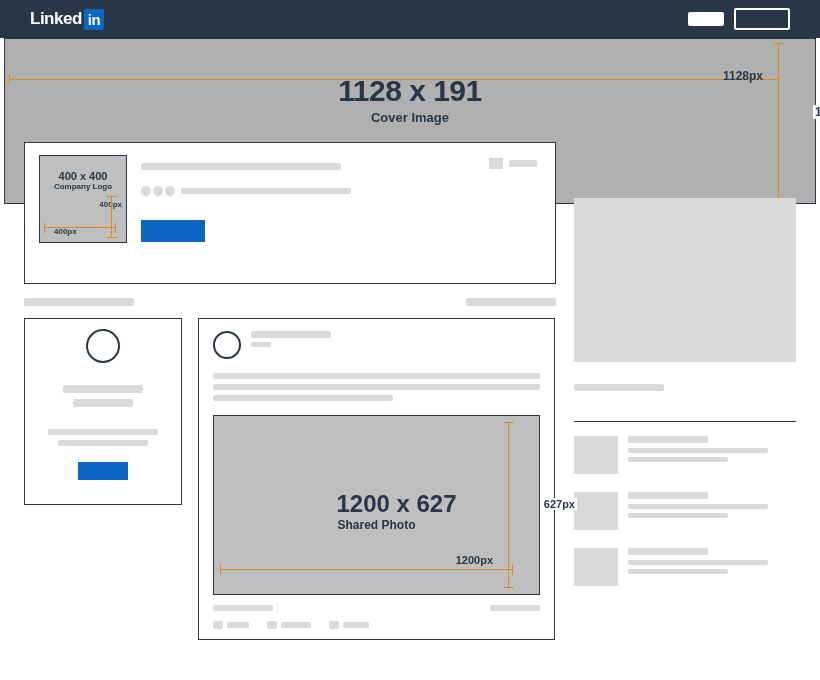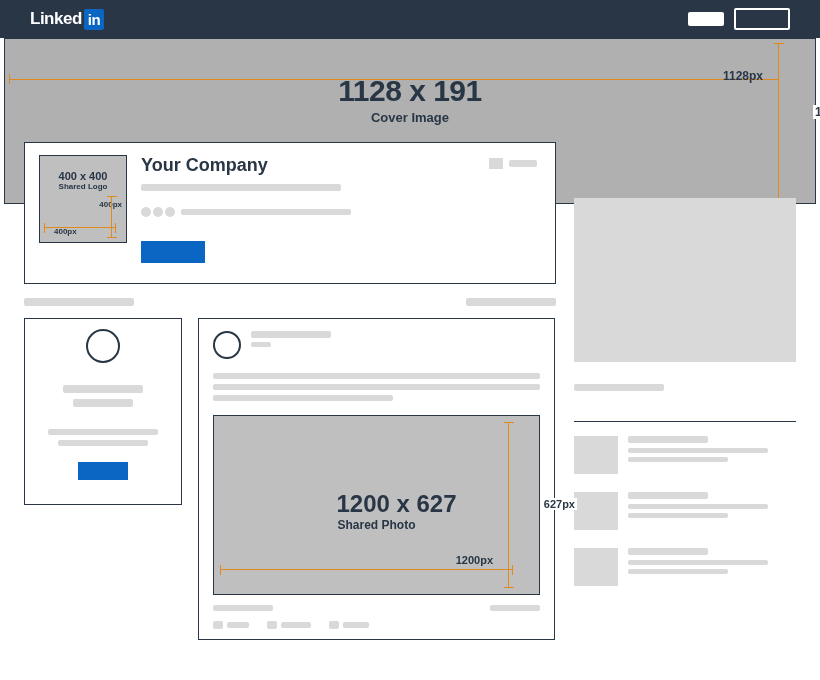--- a/index.html
+++ b/index.html
@@ -278,32 +278,31 @@
   <div class="tick h" style="right:31px; bottom:4px;"></div>
   <div class="guide-label" style="right:-36px; top:66px; background:#fff; padding:0 2px;">191px</div>
 </div>
 
 <div class="main">
   <div class="col-left">
 
     <div class="card company-card">
       <div class="logo-box">
         <div class="dim">400 x 400</div>
-        <div class="sub">Shared Logo</div>
+        <div class="sub">Company Logo</div>
         <div class="guide-label" style="right:4px; top:44px; font-size:8px;">400px</div>
         <div class="guide-label" style="left:14px; bottom:6px; font-size:8px;">400px</div>
         <div class="guide-v" style="right:14px; top:40px; bottom:4px;"></div>
         <div class="guide-h" style="left:4px; right:10px; bottom:14px;"></div>
         <div class="tick h" style="right:9px; top:40px;"></div>
         <div class="tick h" style="right:9px; bottom:4px;"></div>
         <div class="tick v" style="left:4px; bottom:9px;"></div>
         <div class="tick v" style="right:10px; bottom:9px;"></div>
       </div>
       <div class="company-info">
-        <div class="company-name">Your Company</div>
         <div class="badge-sq"></div>
         <div class="badge-line"></div>
         <div class="skel" style="width:200px; height:7px; margin-top:8px;"></div>
         <div style="display:flex; gap:6px; margin-top:16px; align-items:center;">
           <div style="width:10px;height:10px;border-radius:50%;background:#d9d9d9;"></div>
           <div style="width:10px;height:10px;border-radius:50%;background:#d9d9d9;margin-left:-4px;"></div>
           <div style="width:10px;height:10px;border-radius:50%;background:#d9d9d9;margin-left:-4px;"></div>
           <div class="skel" style="width:170px; height:6px;"></div>
         </div>
         <div class="follow-btn"></div>

